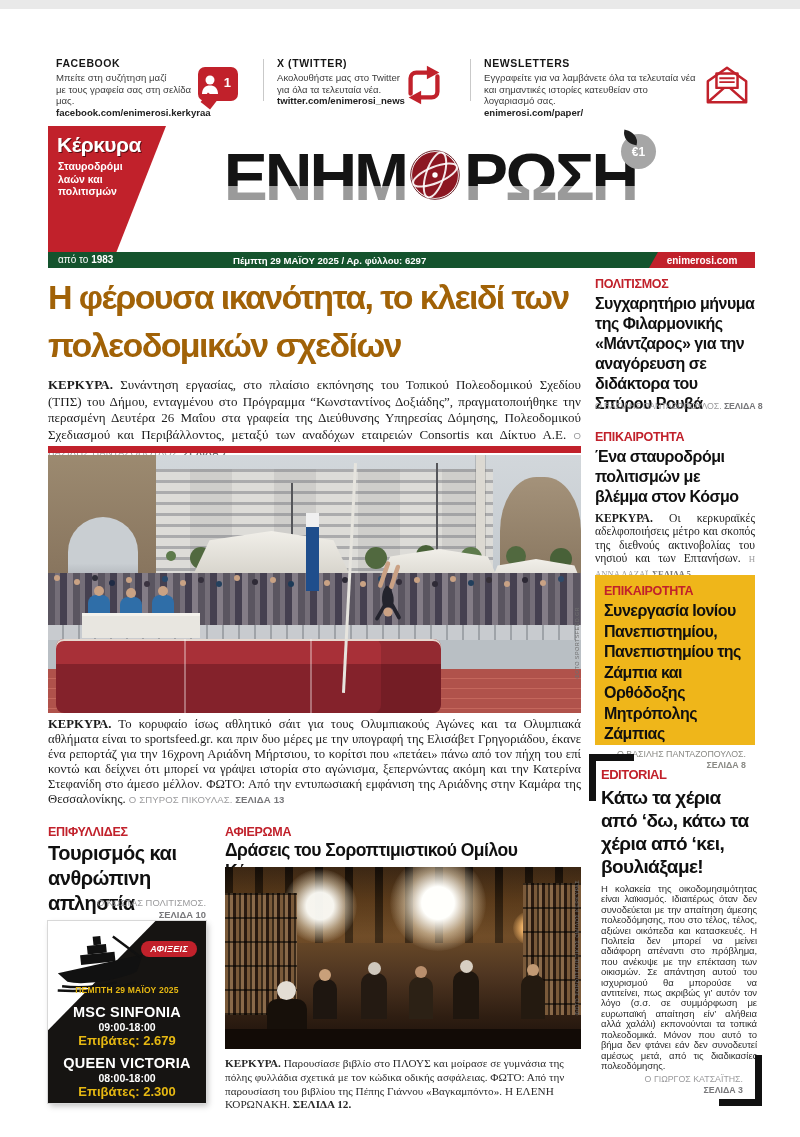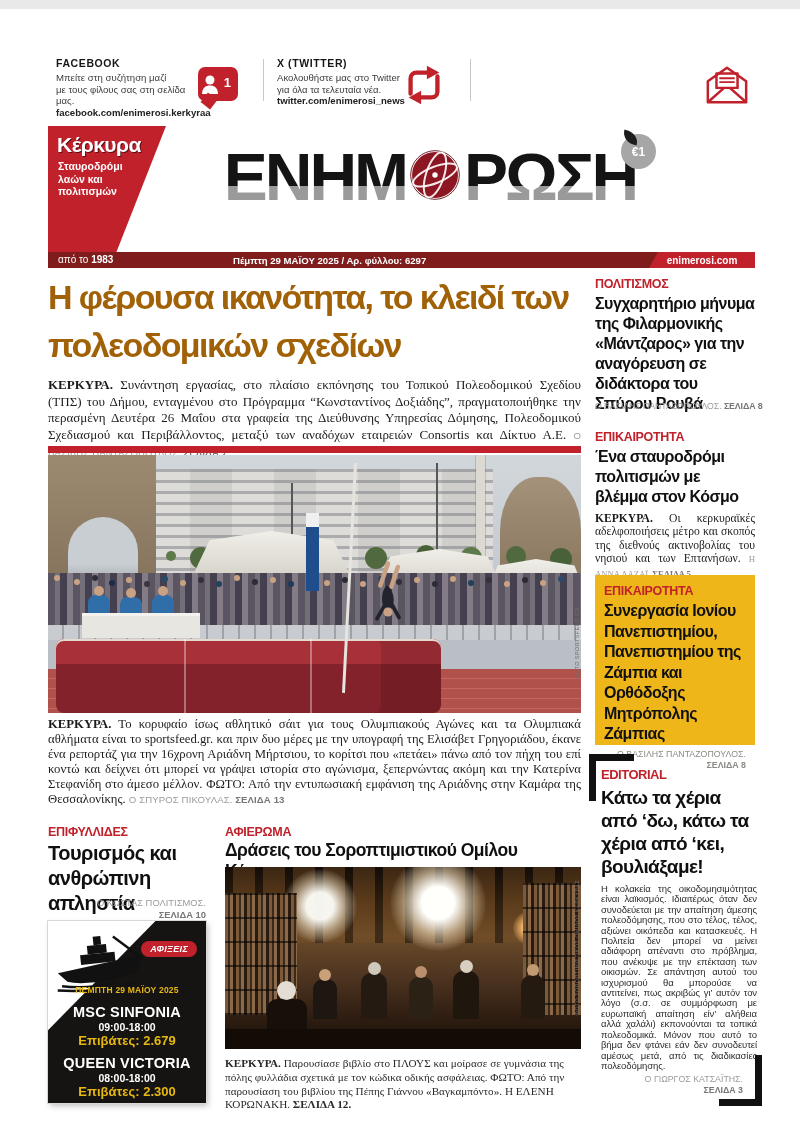--- a/index.html
+++ b/index.html
@@ -29,21 +29,21 @@
              background:linear-gradient(180deg,#141414 0 63%,#9a9a9a 63% 100%);
              -webkit-background-clip:text;background-clip:text;color:transparent;
              font-family:"Liberation Sans",sans-serif;}
   .tagline{left:205px;top:215px;width:450px;text-align:center;font-size:13px;font-weight:800;
            letter-spacing:.2px;color:#232323;}
   .tagline .lead{color:#c1212b;}
   .price{left:621px;top:125px;width:35px;height:35px;background:#a6a6a6;border-radius:50%;
          display:flex;align-items:center;justify-content:center;color:#fff;font-size:12px;font-weight:800;}
   .price:before{content:"";position:absolute;left:2px;top:-3px;width:15px;height:13px;background:#1d1d1d;
                 border-radius:0 90% 0 90%;transform:rotate(12deg);}
-  .blackbar{left:48px;top:243px;width:707px;height:16px;background:#7f1d1d;}
+  .blackbar{left:48px;top:243px;width:707px;height:16px;background:#14532d;}
   .since{position:absolute;left:10px;top:2px;font-size:10px;color:#fff;}
   .since b{font-weight:800;}
   .bar-date{position:absolute;left:185px;top:3px;font-size:9.6px;color:#fff;font-weight:700;}
   .sitebox{position:absolute;right:0;top:0;height:16px;width:106px;background:#c1212b;
            clip-path:polygon(9px 0,100% 0,100% 100%,0 100%);display:flex;align-items:center;justify-content:center;}
   .sitebox span{color:#fff;font-size:10px;font-weight:800;}
 
   
   .lead-headline{left:48px;top:264px;width:540px;font-size:34px;line-height:48px;font-weight:800;
                  letter-spacing:-1.6px;color:#a16207;}
@@ -169,21 +169,21 @@
   .athlete-svg{position:absolute;left:318px;top:92px;}
 </style>
 </head>
 <body>
 
 <div class="page">
 
   <div class="abs" style="left:56px;top:48px;width:150px;">
     <div class="soc-title">FACEBOOK</div>
     <div class="soc-line">Μπείτε στη συζήτηση μαζί</div>
-    <div class="soc-line">με τους φίλους σας στη σελίδα μας.</div>
+    <div class="soc-line">με τους γραφεία σας στη σελίδα μας.</div>
     <div class="soc-line soc-link">facebook.com/enimerosi.kerkyraa</div>
   </div>
   <div class="abs fb-icon" style="left:198px;top:58px;">
     <svg width="24" height="26" viewBox="0 0 24 26" style="position:absolute;left:2px;top:5px;">
       <circle cx="10" cy="8" r="4.5" fill="#fff"></circle>
       <path d="M2,22 c0,-6 3.6,-8.5 8,-8.5 s8,2.5 8,8.5 Z" fill="#fff"></path>
     </svg>
     <span class="fb-num">1</span>
   </div>
   <div class="abs soc-divider" style="left:263px;top:50px;height:42px;"></div>
@@ -199,20 +199,26 @@
       <g stroke="#c1212b" stroke-width="4.5" fill="none" stroke-linejoin="round" stroke-linecap="round">
         <path d="M10,33 V17 a6,6 0 0 1 6,-6 h13"></path>
         <path d="M38,15 V31 a6,6 0 0 1 -6,6 H19"></path>
       </g>
       <polygon points="27,4 27,18 40,11" fill="#c1212b"></polygon>
       <polygon points="21,30 21,44 8,37" fill="#c1212b"></polygon>
     </svg>
   </div>
   <div class="abs soc-divider" style="left:470px;top:50px;height:42px;"></div>
 
+  <div class="abs" style="left:484px;top:48px;width:215px;">
+    <div class="soc-title">NEWSLETTERS</div>
+    <div class="soc-line">Εγγραφείτε για να λαμβάνετε όλα τα τελευταία νέα</div>
+    <div class="soc-line">και σημαντικές ιστορίες κατευθείαν στο λογαριασμό σας.</div>
+    <div class="soc-line soc-link">enimerosi.com/paper/</div>
+  </div>
   <div class="abs" style="left:704px;top:54px;">
     <svg width="46" height="44" viewBox="0 0 48 44">
       <g stroke="#c1212b" stroke-width="2.6" fill="none" stroke-linejoin="round">
         <rect x="13" y="10" width="22" height="15" fill="#fff"></rect>
         <path d="M16,15 H32 M16,19 H32" stroke-width="2"></path>
         <path d="M4,18 L24,4 L44,18 V40 H4 Z"></path>
         <path d="M4,40 L21,25 M44,40 L27,25"></path>
       </g>
     </svg>
   </div>

